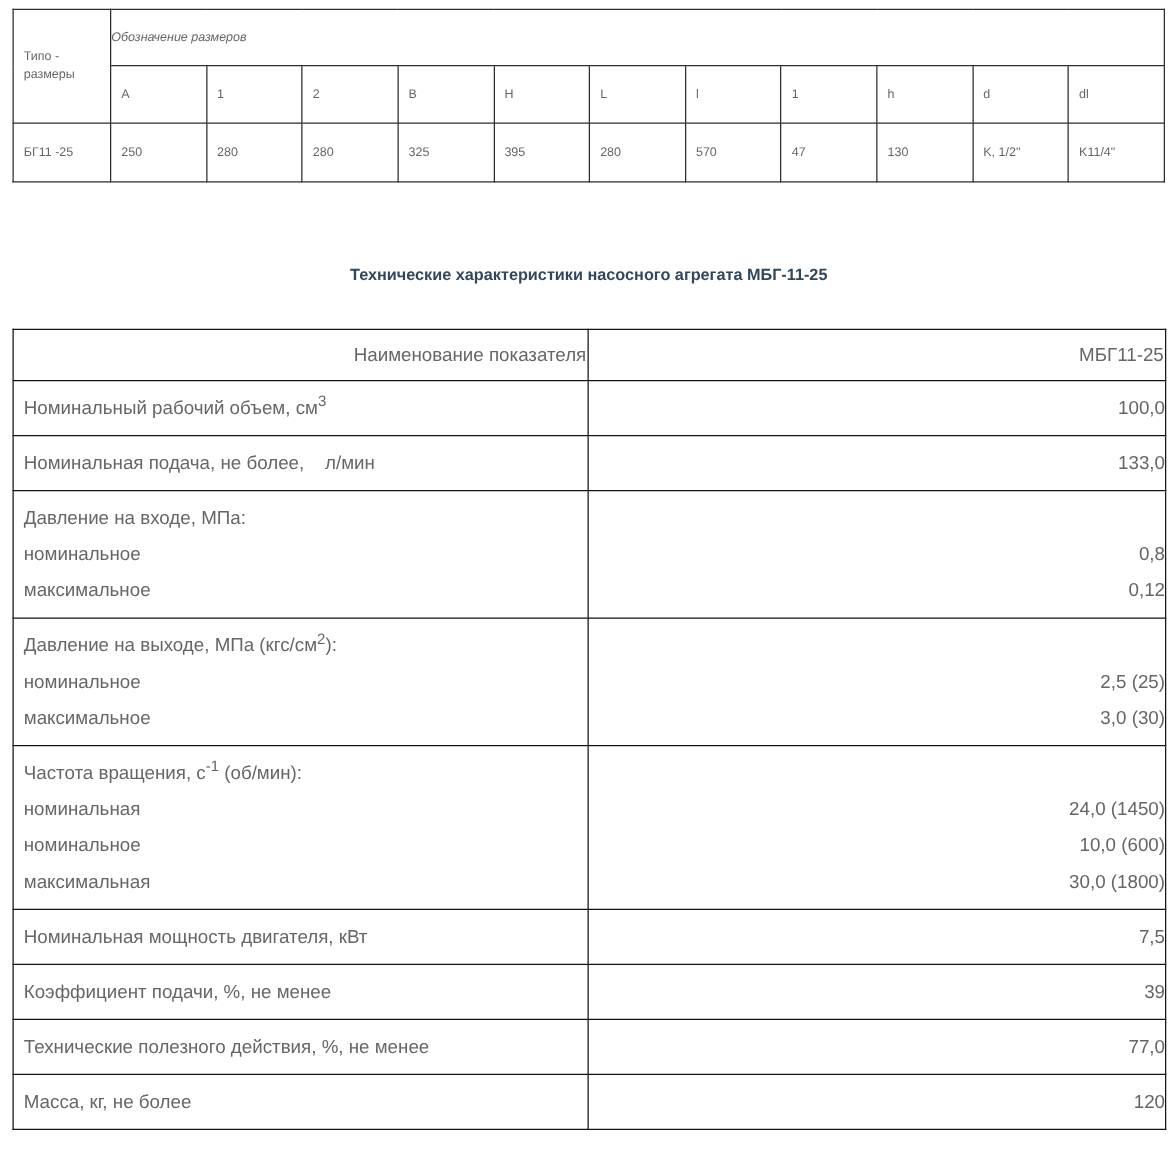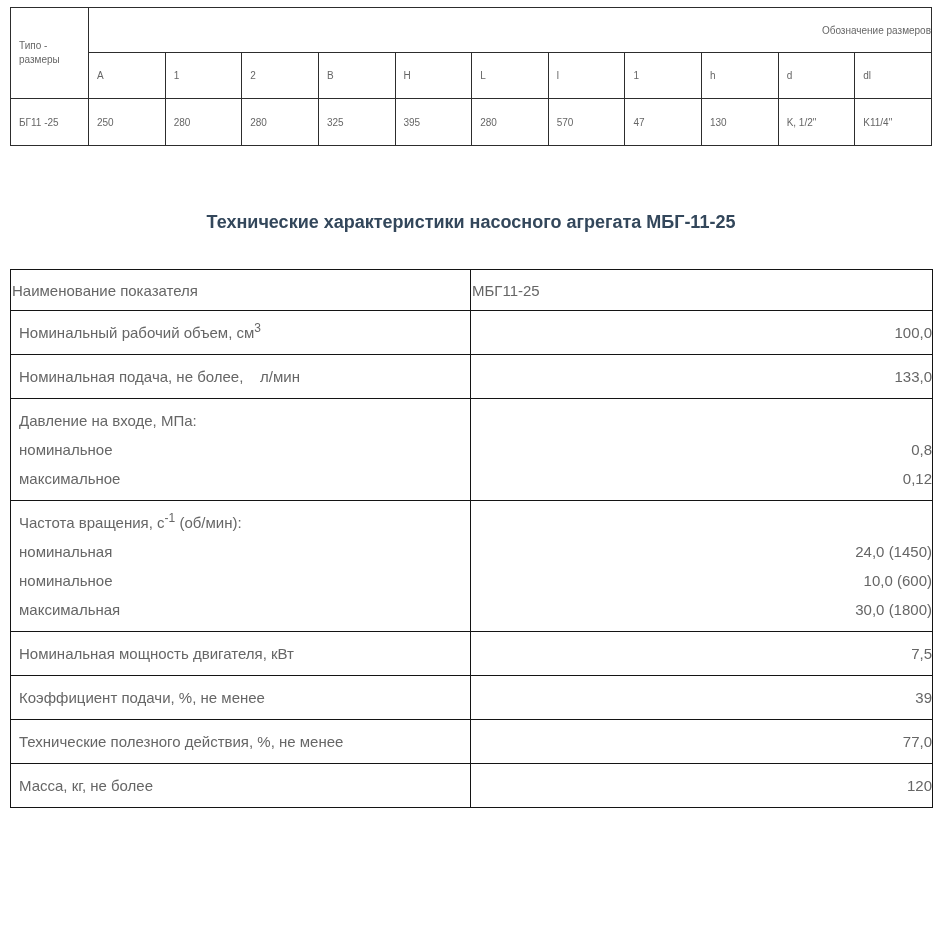--- a/index.html
+++ b/index.html
@@ -20,46 +20,46 @@
     table-layout: fixed;
     font-size: 10px;
   }
   .t1 td {
     border: 1px solid #2d2d2d;
     padding: 0 0 0 8px;
     vertical-align: middle;
     overflow: hidden;
   }
   .t1 .corner { width: 78px; line-height: 1.45; }
-  .t1 .span-head { text-align: right; padding: 0; height: 45px; }
+  .t1 .span-head { text-align: left; padding: 0; height: 45px; font-style: italic; }
   .t1 .cols-row td { height: 46px; }
   .t1 .vals-row td { height: 47px; }
 
   
   .title {
     width: 922px;
     margin: 66px 0 16px 10px;
     text-align: center;
-    font-size: 18px;
+    font-size: 13px;
     font-weight: bold;
     color: #33475b;
   }
 
   
   .t2 {
     margin: 36px 0 0 10px;
     width: 923px;
     table-layout: fixed;
     font-size: 15px;
   }
   .t2 th, .t2 td { border: 1.5px solid #141414; }
   .t2 th {
     height: 41px;
     font-weight: normal;
-    text-align: left;
+    text-align: right;
     color: #666666;
   }
   .t2 .name-col { width: 460px; }
   .t2 td { vertical-align: middle; padding: 7px 0; }
   .t2 .name-cell { text-align: left; padding: 7px 0 7px 8px; }
   .t2 .value-cell { text-align: right; }
   .line { line-height: 29px; }
   sup { font-size: 12px; line-height: 0; }
 </style>
 </head>
@@ -134,20 +134,32 @@
           <div class="line">максимальное</div>
         </td>
         <td class="value-cell">
           <div class="line">&nbsp;</div>
           <div class="line">0,8</div>
           <div class="line">0,12</div>
         </td>
       </tr>
       <tr>
         <td class="name-cell">
+          <div class="line">Давление на выходе, МПа (кгс/см<sup>2</sup>):</div>
+          <div class="line">номинальное</div>
+          <div class="line">максимальное</div>
+        </td>
+        <td class="value-cell">
+          <div class="line">&nbsp;</div>
+          <div class="line">2,5 (25)</div>
+          <div class="line">3,0 (30)</div>
+        </td>
+      </tr>
+      <tr>
+        <td class="name-cell">
           <div class="line">Частота вращения, с<sup>-1</sup> (об/мин):</div>
           <div class="line">номинальная</div>
           <div class="line">номинальное</div>
           <div class="line">максимальная</div>
         </td>
         <td class="value-cell">
           <div class="line">&nbsp;</div>
           <div class="line">24,0 (1450)</div>
           <div class="line">10,0 (600)</div>
           <div class="line">30,0 (1800)</div>

